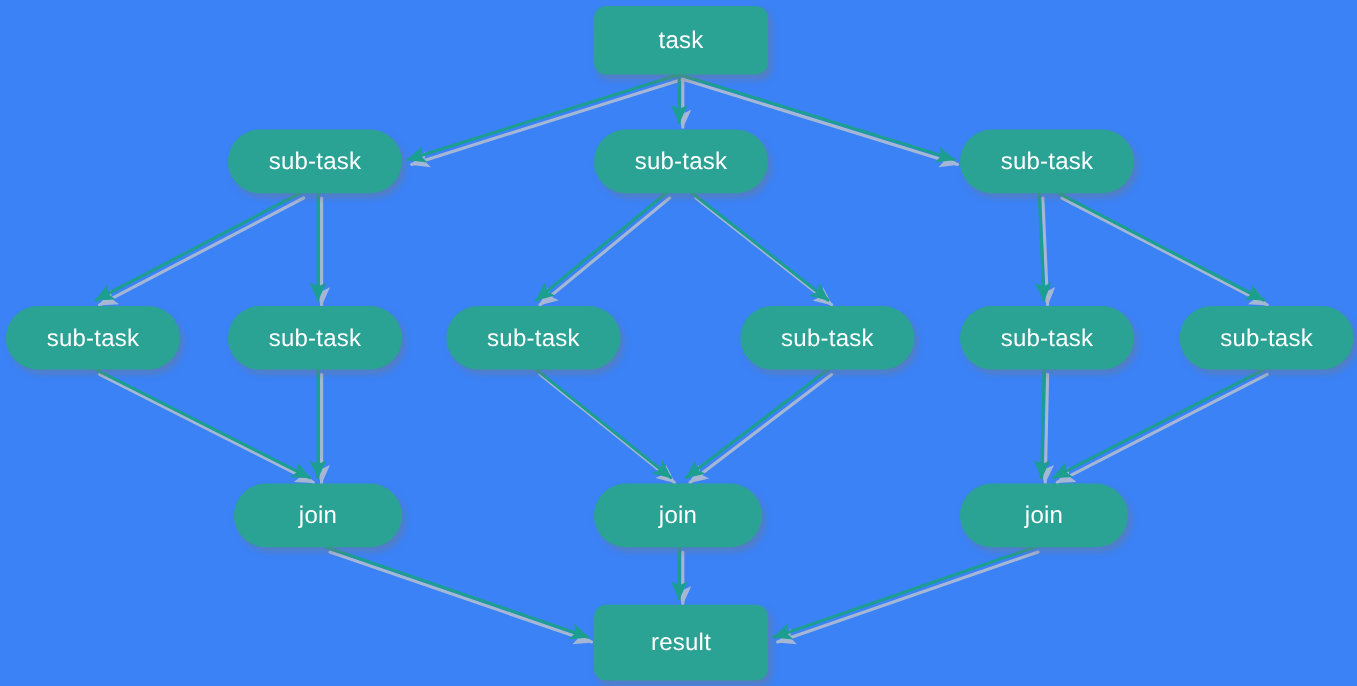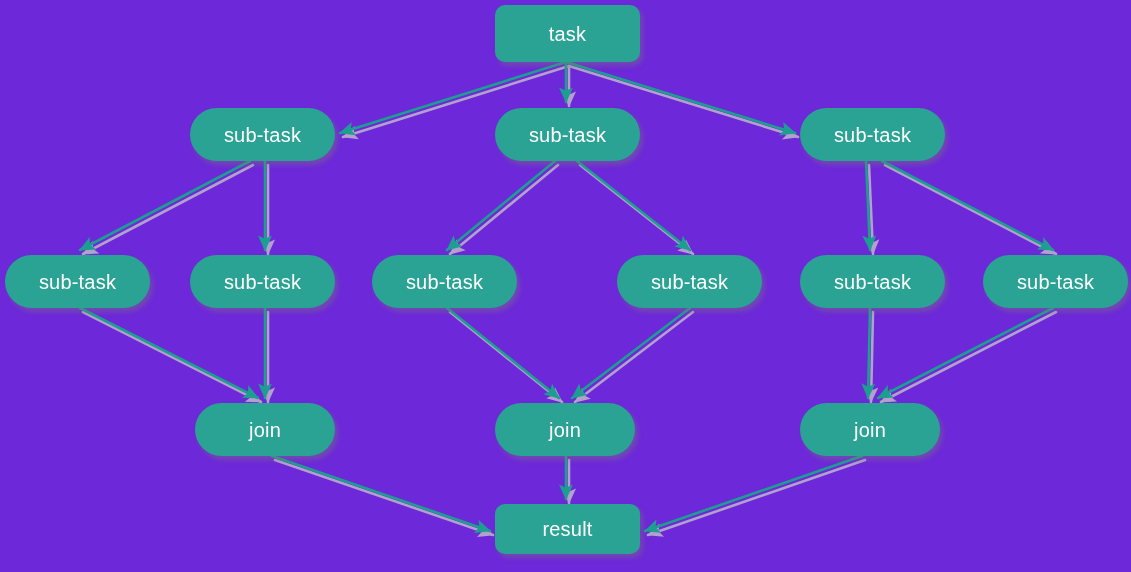--- a/index.html
+++ b/index.html
@@ -4,21 +4,21 @@
 <style>
   html, body {
     margin: 0;
     padding: 0;
     background: #ffffff;
   }
   #diagram-root {
     position: relative;
     width: 1131px;
     height: 572px;
-    background: #6d28d9;
+    background: #3b82f6;
     overflow: hidden;
     font-family: "Liberation Sans", "DejaVu Sans", sans-serif;
   }
   #edge-layer {
     position: absolute;
     left: 0;
     top: 0;
     width: 1131px;
     height: 572px;
   }
@@ -136,18 +136,18 @@
       </div>
       <div class="node shape-pill" style="left: 195px; top: 403px; width: 140px; height: 53px; background: rgb(42, 162, 148); color: rgb(255, 255, 255);">
         <span>join</span>
       </div>
       <div class="node shape-pill" style="left: 495px; top: 403px; width: 140px; height: 53px; background: rgb(42, 162, 148); color: rgb(255, 255, 255);">
         <span>join</span>
       </div>
       <div class="node shape-pill" style="left: 800px; top: 403px; width: 140px; height: 53px; background: rgb(42, 162, 148); color: rgb(255, 255, 255);">
         <span>join</span>
       </div>
-      <div class="node shape-rect" style="left: 495px; top: 504px; width: 145px; height: 50px; background: rgb(42, 162, 148); color: rgb(255, 255, 255); border-radius: 10px;">
+      <div class="node shape-rect" style="left: 495px; top: 504px; width: 145px; height: 63px; background: rgb(42, 162, 148); color: rgb(255, 255, 255); border-radius: 10px;">
         <span>result</span>
       </div>
     </div>
 
 </div>
 
 </body></html>

